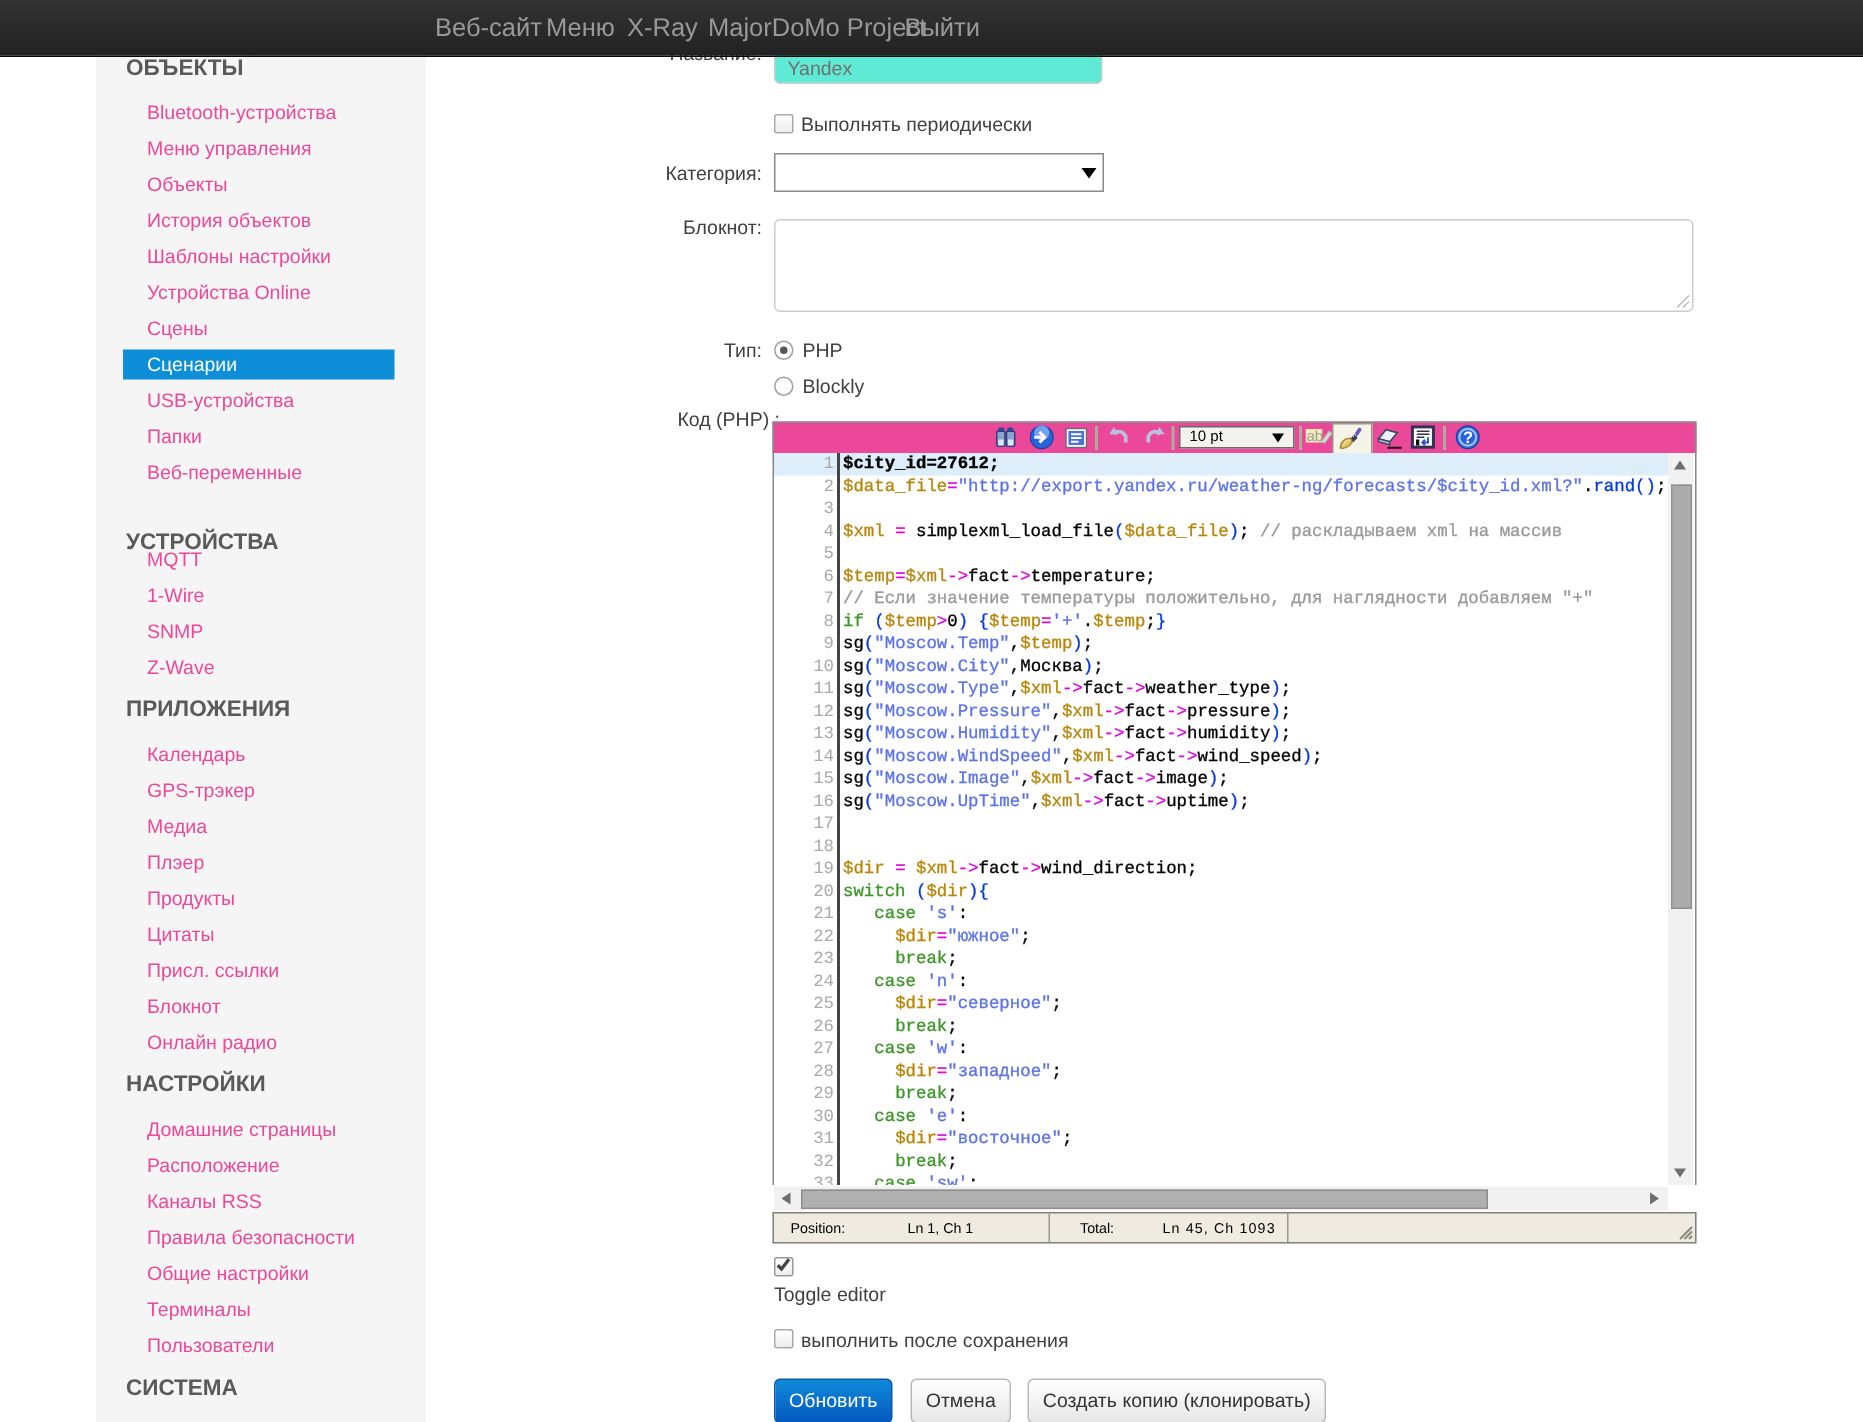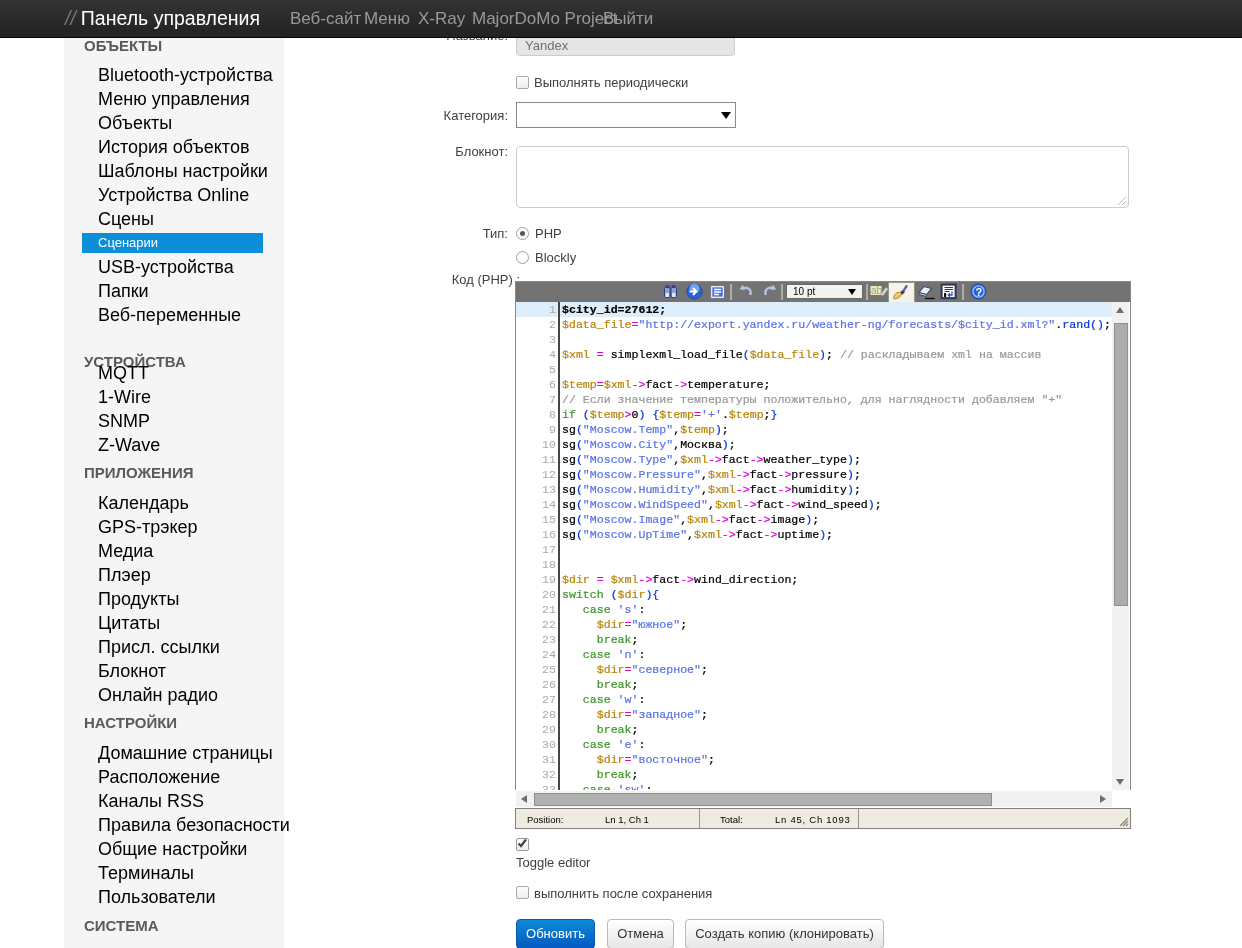--- a/index.html
+++ b/index.html
@@ -6,40 +6,40 @@
  font-family:"Liberation Sans",sans-serif;}
 
 #nav{position:absolute;left:0;top:0;width:1242px;height:37px;z-index:50;
  background:linear-gradient(#333333,#222222);border-bottom:1px solid #050505;}
 #brand{position:absolute;left:65px;top:0;line-height:37px;font-size:19.5px;color:#fff;white-space:nowrap}
 #brand b{color:#777;font-weight:normal;font-style:italic;margin-right:5px}
 .nvl{position:absolute;top:0;line-height:37px;font-size:17px;color:#999;white-space:nowrap}
 
 #side{position:absolute;left:64px;top:37px;width:220px;height:911px;background:#f5f5f5}
 .sh{position:absolute;left:84px;font:bold 15px "Liberation Sans";color:#5a5a5a;line-height:16px;white-space:nowrap}
-.sl{position:absolute;left:98px;font-size:18px;color:#000000;line-height:24px;white-space:nowrap}
+.sl{position:absolute;left:98px;font-size:13px;color:#ec4899;line-height:24px;white-space:nowrap}
 .sact{position:absolute;left:82px;width:165px;height:20px;background:#0d8ed9;color:#fff;
  font-size:13px;line-height:20px;padding-left:16px;white-space:nowrap}
 
 .lbl{position:absolute;width:200px;text-align:right;font-size:13px;color:#404040;line-height:16px;white-space:nowrap}
 .cblbl{position:absolute;font-size:13px;color:#404040;line-height:16px;white-space:nowrap}
 .cb{position:absolute;width:11px;height:11px;border:1px solid #a9a9a9;border-radius:2px;
  background:linear-gradient(#fefefe,#ededed)}
 .rd{position:absolute;width:11px;height:11px;border:1px solid #a0a0a0;border-radius:50%;
  background:#fdfdfd}
 .rd i{position:absolute;left:3px;top:3px;width:5px;height:5px;border-radius:50%;background:#555}
 #inpname{position:absolute;left:516px;top:27px;width:217px;height:27px;border:1px solid #ccc;
- border-radius:4px;background:#e5e5e5;font-size:13px;color:#555}
+ border-radius:4px;background:#5eead4;font-size:13px;color:#555}
 #inpname span{position:absolute;left:8px;top:10px;color:#707070}
 #selcat{position:absolute;left:516px;top:102px;width:218px;height:24px;border:1px solid #8a8a8a;background:#fff}
 #selcat i{position:absolute;right:4px;top:9px;width:0;height:0;border-left:5.5px solid transparent;
  border-right:5.5px solid transparent;border-top:7px solid #000}
 #txtdesc{position:absolute;left:516px;top:146px;width:611px;height:60px;border:1px solid #ccc;border-radius:4px;background:#fff}
 
-#edtb{position:absolute;left:515px;top:281px;width:614px;height:20px;background:#737373;border:1px solid #888}
+#edtb{position:absolute;left:515px;top:281px;width:614px;height:20px;background:#ec4899;border:1px solid #888}
 #edbody{position:absolute;left:515px;top:302px;width:614px;height:488px;background:#fff;
  border-left:1px solid #888;border-right:1px solid #888;overflow:hidden}
 #hl1{position:absolute;left:0;top:0;width:596px;height:15px;background:#ddeefa}
 #gut{position:absolute;left:0;top:0;width:40px;text-align:right;
  font:11.58px/15px "Liberation Mono";color:#a9a9a9;white-space:pre}
 #gsep{position:absolute;left:42px;top:0;width:2px;height:488px;background:#454545}
 #code{position:absolute;left:46px;top:0;font:11.58px/15px "Liberation Mono";color:#000;white-space:pre;-webkit-text-stroke:0.22px}
 #code .b1{font-weight:bold}
 .v{color:#b8860b}.o{color:#e100e1}.s{color:#5b73e6}.d{color:#0038e1}.k{color:#3c9628}.c{color:#999999}
 
@@ -94,21 +94,20 @@
  <div class="sl" style="top:741px">Домашние страницы</div>
  <div class="sl" style="top:765px">Расположение</div>
  <div class="sl" style="top:789px">Каналы RSS</div>
  <div class="sl" style="top:813px">Правила безопасности</div>
  <div class="sl" style="top:837px">Общие настройки</div>
  <div class="sl" style="top:861px">Терминалы</div>
  <div class="sl" style="top:885px">Пользователи</div>
  <div class="sact" style="top:233px">Сценарии</div>
 </div>
 <div id="nav">
- <div id="brand"><b>//</b>Панель управления</div>
  <div class="nvl" style="left:290px">Веб-сайт</div>
  <div class="nvl" style="left:364px">Меню</div>
  <div class="nvl" style="left:418px">X-Ray</div>
  <div class="nvl" style="left:472px">MajorDoMo Project</div>
  <div class="nvl" style="left:603px">Выйти</div>
 </div>
 <div id="form">
  <div class="lbl" style="left:308px;top:28px">Название:</div>
  <div id="inpname">
       <span>Yandex</span>

